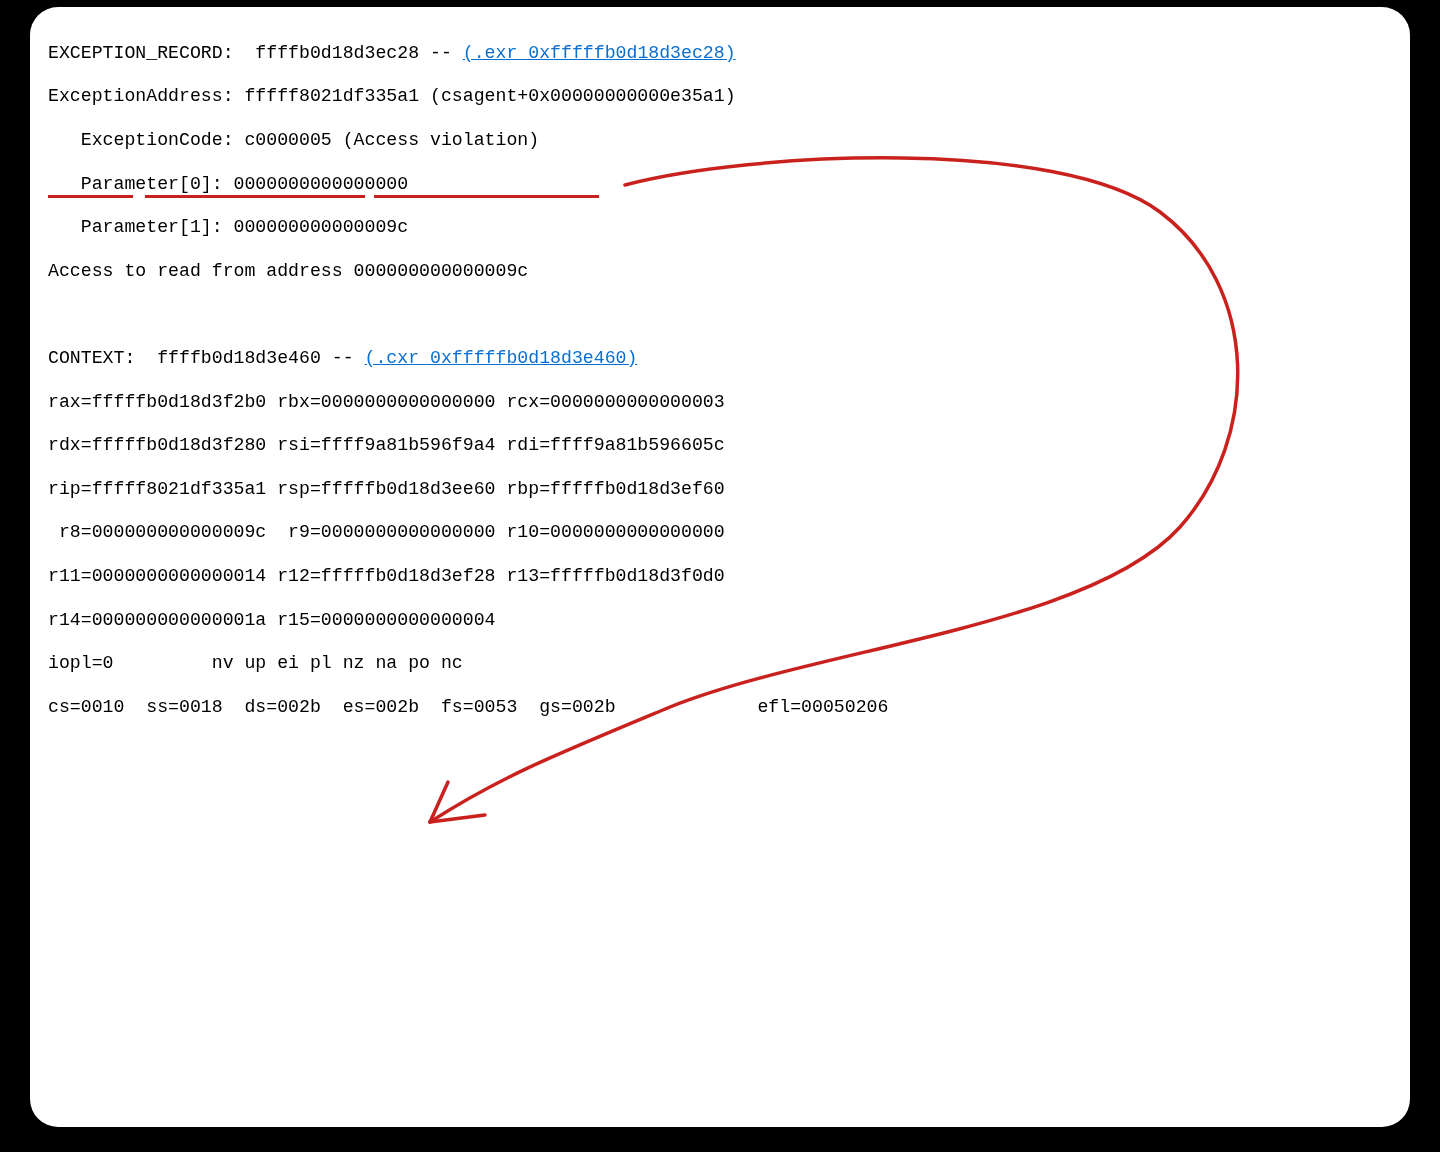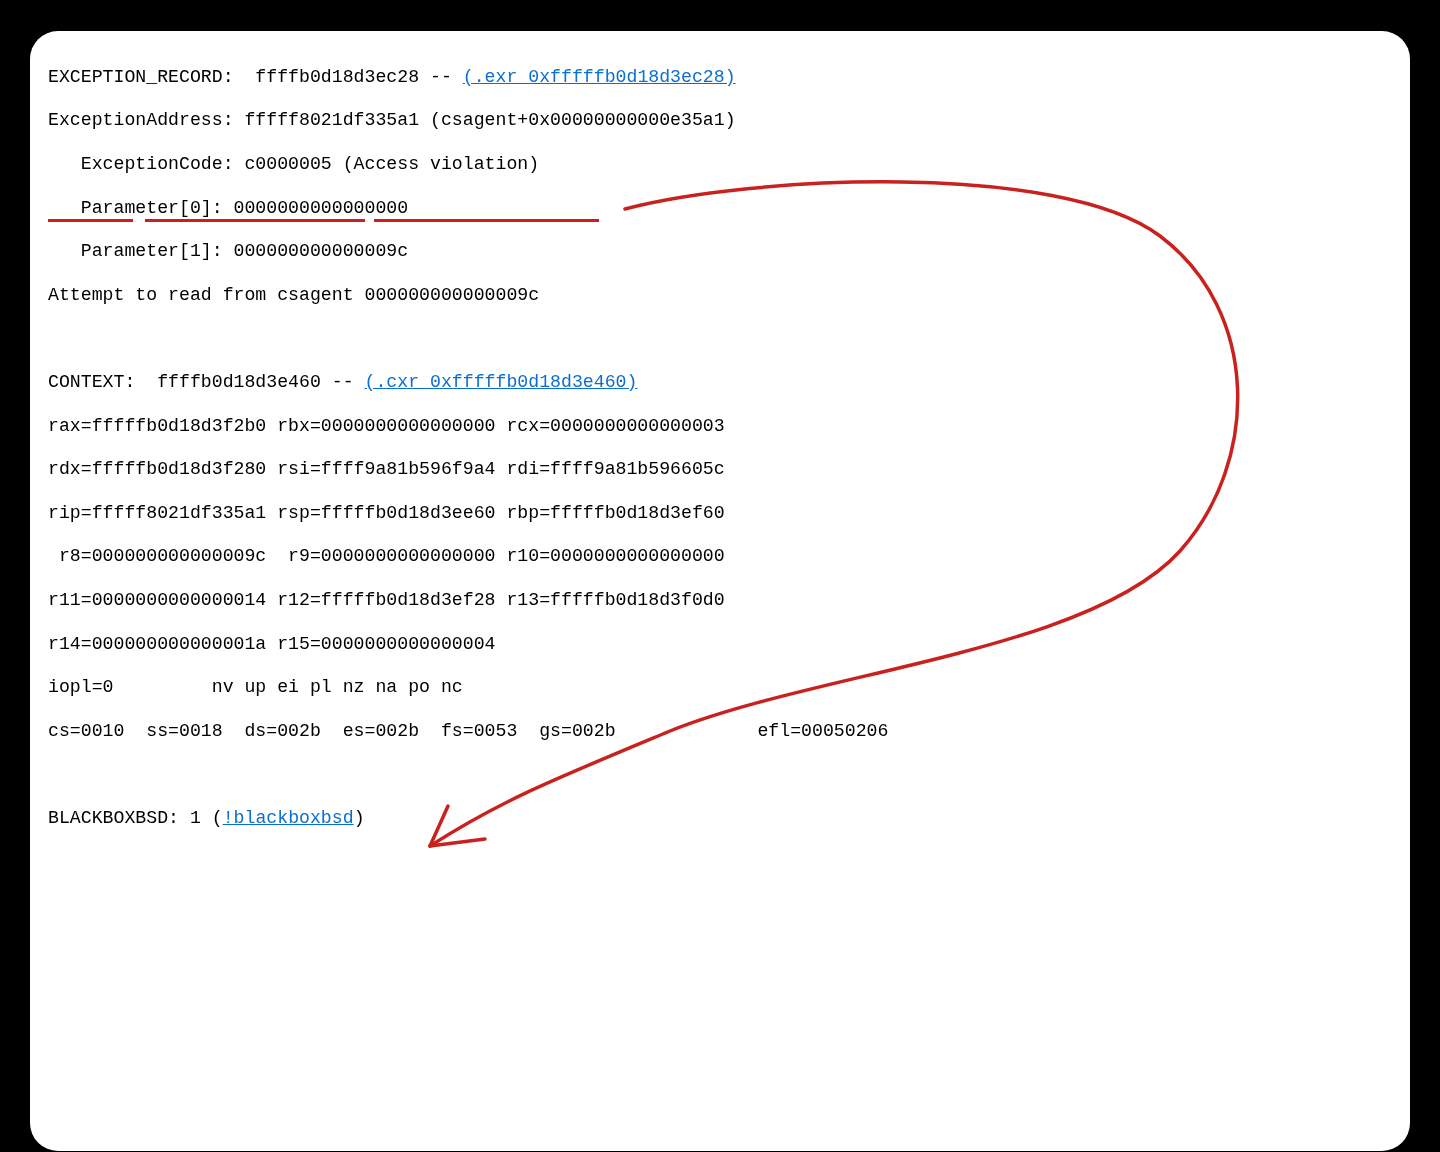--- a/index.html
+++ b/index.html
@@ -6,21 +6,21 @@
     margin: 0;
     padding: 0;
     width: 1440px;
     height: 1152px;
     background: #000;
     overflow: hidden;
   }
   .panel {
     position: absolute;
     left: 30px;
-    top: 31px;
+    top: 7px;
     width: 1380px;
     height: 1120px;
     background: #fff;
     border-radius: 28px;
     box-sizing: border-box;
     padding: 14px 0 0 18px;
     overflow: hidden;
     font-family: "Courier New", Courier, monospace;
     font-size: 18.2px;
     line-height: 21.8px;
@@ -59,33 +59,32 @@
 </style>
 </head>
 <body>
 
 <div class="panel">
 <span class="ln"><span>EXCEPTION_RECORD:  ffffb0d18d3ec28 -- </span><span class="link">(.exr 0xfffffb0d18d3ec28)</span></span>
 <span class="ln">ExceptionAddress: fffff8021df335a1 (csagent+0x00000000000e35a1)</span>
 <span class="ln">   ExceptionCode: c0000005 (Access violation)</span>
 <span class="ln">   Parameter[0]: 0000000000000000</span>
 <span class="ln">   Parameter[1]: 000000000000009c</span>
-<span class="ln">Attempt to read from csagent 000000000000009c</span>
+<span class="ln">Access to read from address 000000000000009c</span>
 <span class="ln"> </span>
 <span class="ln"><span>CONTEXT:  ffffb0d18d3e460 -- </span><span class="link">(.cxr 0xfffffb0d18d3e460)</span></span>
 <span class="ln">rax=fffffb0d18d3f2b0 rbx=0000000000000000 rcx=0000000000000003</span>
 <span class="ln">rdx=fffffb0d18d3f280 rsi=ffff9a81b596f9a4 rdi=ffff9a81b596605c</span>
 <span class="ln">rip=fffff8021df335a1 rsp=fffffb0d18d3ee60 rbp=fffffb0d18d3ef60</span>
 <span class="ln"> r8=000000000000009c  r9=0000000000000000 r10=0000000000000000</span>
 <span class="ln">r11=0000000000000014 r12=fffffb0d18d3ef28 r13=fffffb0d18d3f0d0</span>
 <span class="ln">r14=000000000000001a r15=0000000000000004</span>
 <span class="ln">iopl=0         nv up ei pl nz na po nc</span>
 <span class="ln">cs=0010  ss=0018  ds=002b  es=002b  fs=0053  gs=002b             efl=00050206</span>
 <span class="ln"> </span>
-<span class="ln"><span>BLACKBOXBSD: 1 (</span><span class="link">!blackboxbsd</span><span>)</span></span>
 <span class="ln"> </span>
 <span class="ln"> </span>
 
 
 
 
 
 
 
 

